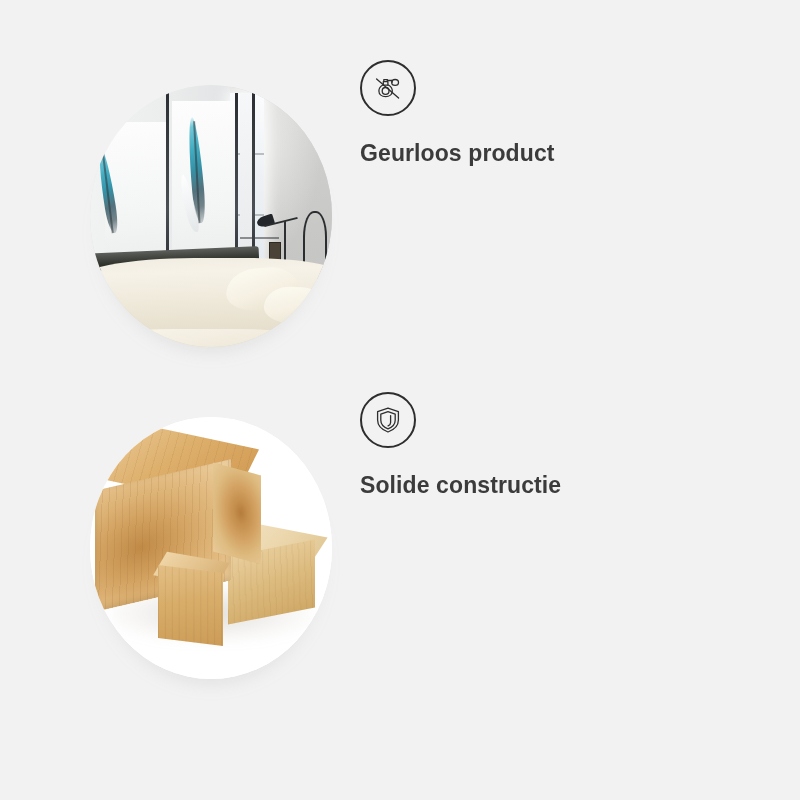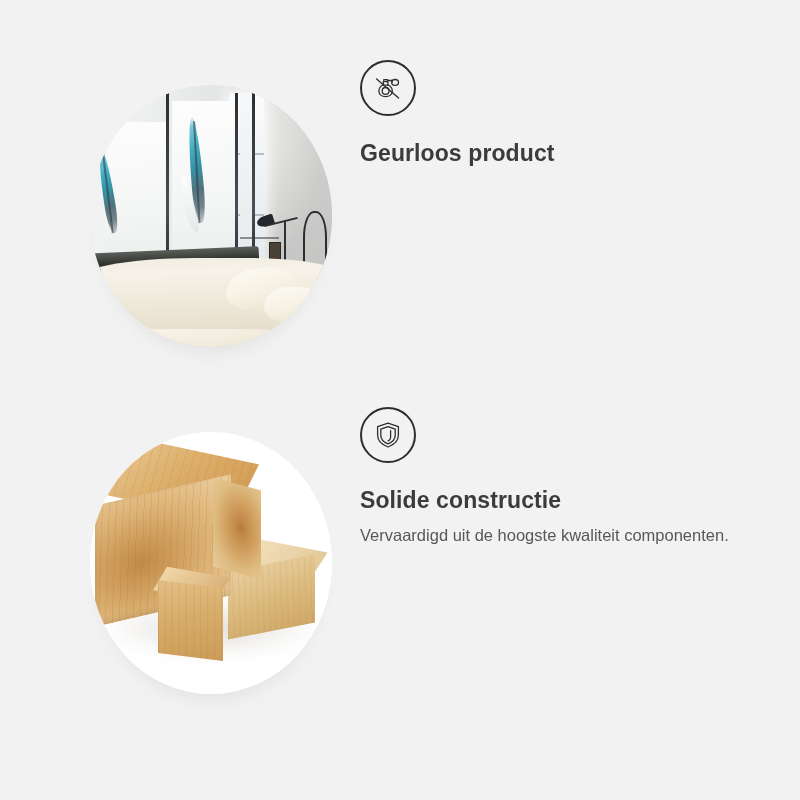--- a/index.html
+++ b/index.html
@@ -25,21 +25,21 @@
   }
 
   
   .feature {
     position: absolute;
     left: 0;
     width: 652px;
     display: block;
   }
   .feature-1 { top: 60px; height: 320px; }
-  .feature-2 { top: 407px; height: 320px; }
+  .feature-2 { top: 392px; height: 320px; }
 
   
   .photo-wrap {
     position: absolute;
     left: 90px;
     top: 25px;
     width: 242px;
     height: 262px;
   }
   .photo-shadow {
@@ -509,17 +509,16 @@
             <path d="M17 8.7 L24.2 11.1 L24.2 17.2 C24.2 21.1 21.1 24.2 17 25.8
                      C12.9 24.2 9.8 21.1 9.8 17.2 L9.8 11.1 Z"></path>
 
             <path d="M19.6 12.6 L19.6 19.4 C19.6 21.1 18.6 22.2 17.1 22.9"></path>
           </g>
         </svg>
       </div>
 
       <h2 class="heading">Solide constructie</h2>
 
-      <p class="body-text">Vervaardigd uit de hoogste kwaliteit componenten.</p>
     </div>
   </section>
 
 </div>
 
 </body></html>

